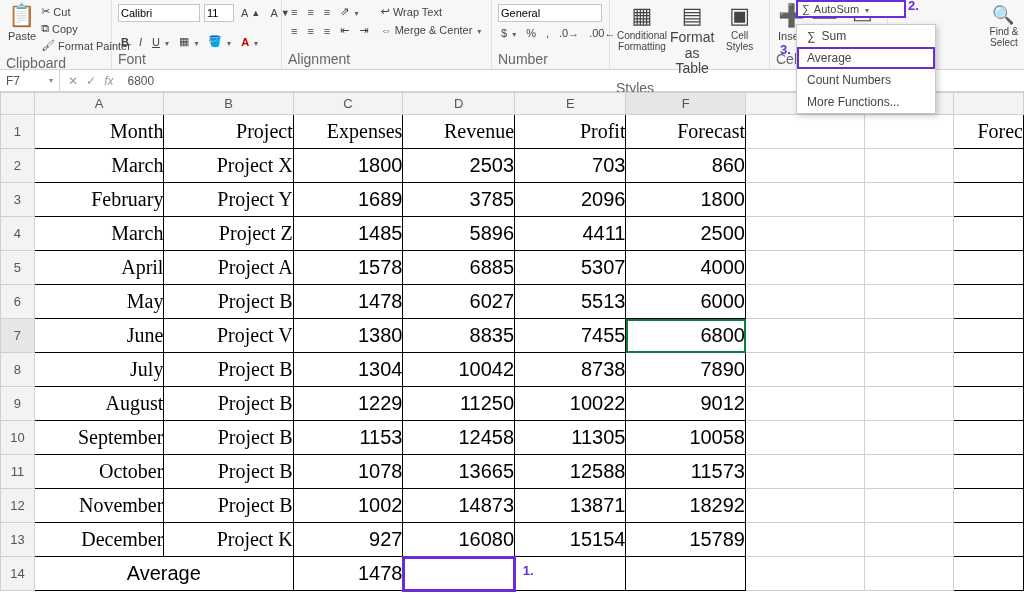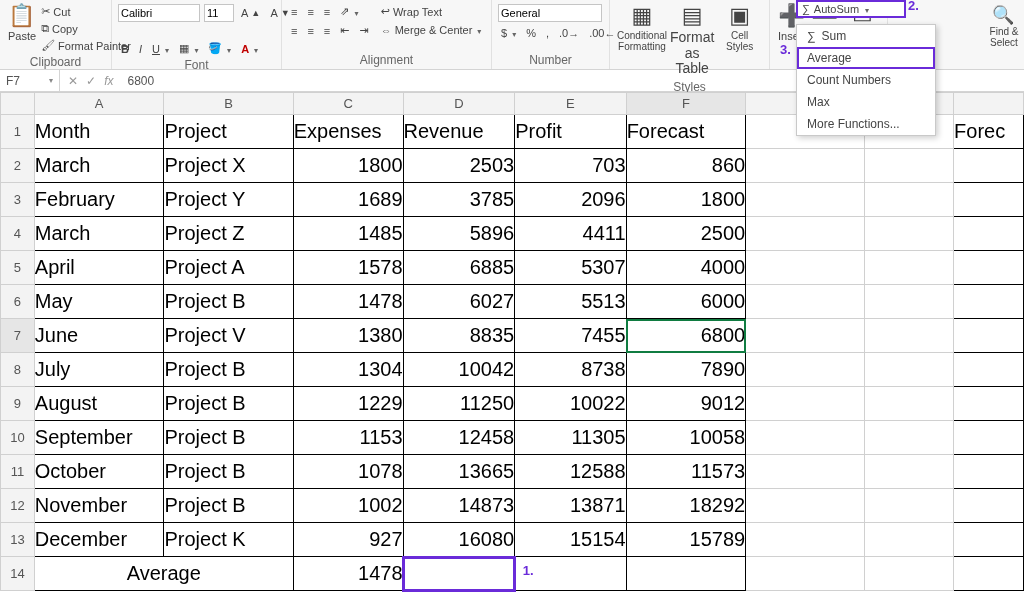--- a/index.html
+++ b/index.html
@@ -24,22 +24,22 @@
     position: relative;
   }
   .ribbon-group {
     border-right: 1px solid #e1e1e1;
     display: flex;
     flex-direction: column;
     padding: 2px 6px 0 6px;
   }
   .ribbon-group-body { flex: 1; display: flex; align-items: flex-start; }
   .ribbon-group-label {
-    text-align: center;
-    font-size: 12px;
+    text-align: left;
+    font-size: 14px;
     color: #666;
     padding: 2px 0 2px 0;
   }
   .rb-btn {
     display: flex;
     align-items: center;
     gap: 3px;
     padding: 1px 3px;
     cursor: default;
     white-space: nowrap;
@@ -145,21 +145,21 @@
     text-align:center;
   }
   td.cell, th.cell {
     height: 34px;
     padding: 0 6px;
     vertical-align: middle;
   }
   .databorder { border:1px solid #000 !important; }
   .hdr { font-weight: bold; }
   .num { text-align: right; }
-  .txt { text-align: left; }
+  .txt { text-align: right; font-family: Liberation Serif, serif; }
   .ctr { text-align:center; font-weight:bold;}
   .active-col { background:#e6e6e6; }
   .active-row { background:#e6e6e6; }
   .active-cell { outline:2px solid #107c41; outline-offset:-2px; }
   .purplebox { outline:3px solid #6a2bd9; outline-offset:-2px; }
   .corner {
     width:34px;height:22px;background:#f3f3f3;border:1px solid #d0d0d0;
   }
   .sep-col { width: 90px; }
 </style>
@@ -186,21 +186,21 @@
         <div class="rb-btn">
           <span class="ico">🖌</span>
           <span>Format Painter</span>
         </div>
       </div>
     </div>
     <div class="ribbon-group-label">Clipboard</div>
   </div>
 
   <div class="ribbon-group" style="width:170px">
-    <div class="ribbon-group-body col" style="gap:19px;padding-top:2px">
+    <div class="ribbon-group-body col" style="gap:12px;padding-top:2px">
       <div class="row">
         <input class="fake" style="width: 82px;" value="Calibri">
         <input class="fake" style="width: 30px;" value="11">
         <span class="rb-btn">A<sup>▲</sup></span>
         <span class="rb-btn">A<sup>▼</sup></span>
       </div>
       <div class="row">
         <span class="rb-btn">
             <b>B</b>
           </span>
@@ -316,23 +316,20 @@
         <span>∑</span>
         <span>Sum</span>
       </div>
       <div class="mi hl">
         <span>Average</span>
       </div>
       <div class="mi">
         <span>Count Numbers</span>
       </div>
       <div class="mi">
-        <span>Max</span>
-      </div>
-      <div class="mi">
         <span>More Functions...</span>
       </div>
     </div>
     <span class="annot" style="top:42px;left:-16px">3.</span>
   </div>
 
   <div style="position:absolute;right:0;top:4px;width:40px;text-align:center;font-size:10px">
     <div class="ico" style="font-size:18px">🔍</div>
     <div>Find &amp; Select</div>
   </div>

